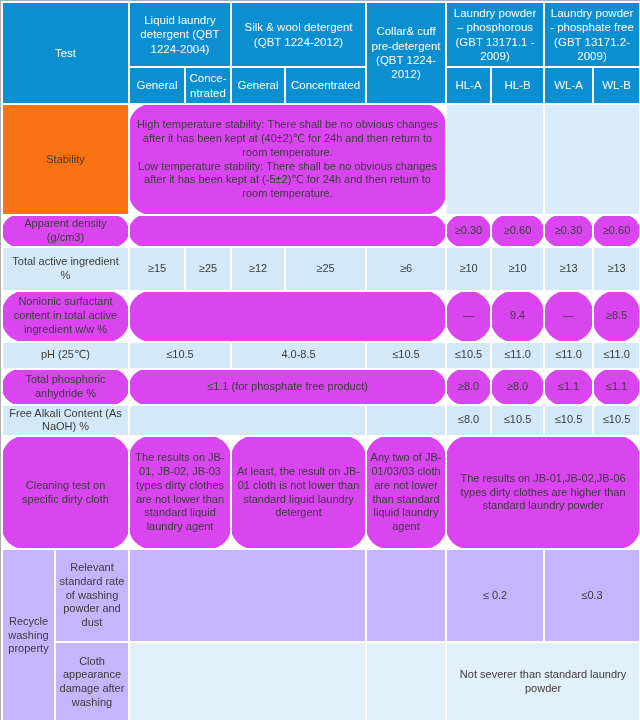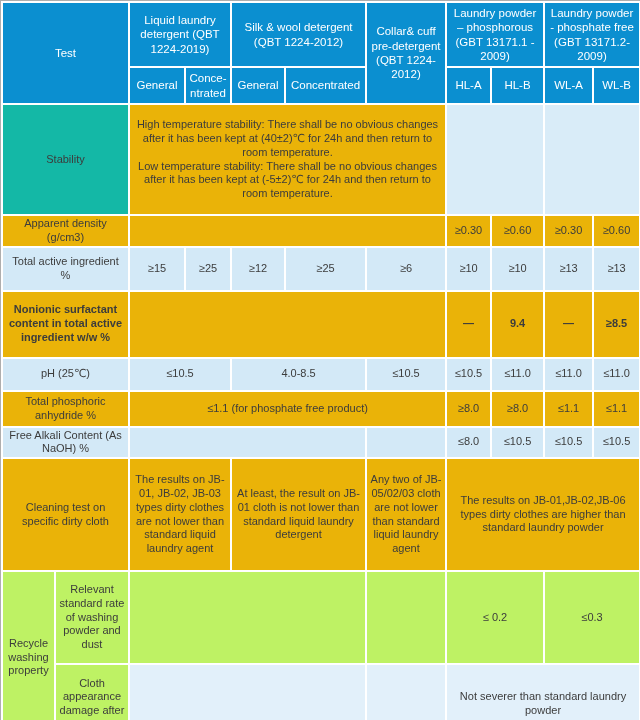--- a/index.html
+++ b/index.html
@@ -32,34 +32,34 @@
     overflow: hidden;
   }
   
   table.spec thead td {
     background: #0b8fd0;
     color: #ffffff;
     font-size: 11.5px;
   }
   
   td.bgA { background: #d3e9f7; }   
-  td.bgB { background: #eab308; }   
-  td.bgC { background: #14b8a6; }   
+  td.bgB { background: #d946ef; border-radius: 22px; }   
+  td.bgC { background: #f97316; }   
   td.bgD { background: #d9ecf8; }   
-  td.bgE { background: #bef264; }   
+  td.bgE { background: #c4b5fd; }   
   td.bgF { background: #e2f0fa; }   
   .val { font-size: 12px; margin-top: 31px; }
   .stab p { margin: 0; }
   tr.h1 { height: 65px; }
   tr.h2 { height: 37px; }
   tr.r-stability { height: 111px; }
   tr.r-density { height: 28px; }
   tr.r-active { height: 44px; }
-  tr.r-nonionic { height: 67px; font-weight: bold; }
-  tr.r-ph { height: 33px; border-radius: 13px; }
+  tr.r-nonionic { height: 51px; }
+  tr.r-ph { height: 27px; border-radius: 13px; }
   tr.r-phos { height: 36px; }
   tr.r-alkali { height: 24px; }
   tr.r-cleaning { height: 113px; }
   tr.r-recycle1 { height: 93px; }
   tr.r-recycle2 { height: 80px; }
 </style>
 </head>
 <body>
 
 <div class="page">
@@ -74,21 +74,21 @@
       <col style="width:80px">
       <col style="width:45px">
         <col style="width:53px">
       <col style="width:49px">
         <col style="width:47px">
     </colgroup>
 
     <thead>
       <tr class="h1">
         <td colspan="2" rowspan="2">Test</td>
-        <td colspan="2">Liquid laundry detergent (QBT 1224-2019)</td>
+        <td colspan="2">Liquid laundry detergent (QBT 1224-2004)</td>
         <td colspan="2">Silk &amp; wool detergent (QBT 1224-2012)</td>
         <td rowspan="2">Collar&amp; cuff pre-detergent (QBT 1224-2012)</td>
         <td colspan="2">Laundry powder – phosphorous (GBT 13171.1 - 2009)</td>
         <td colspan="2">Laundry powder - phosphate free (GBT 13171.2- 2009)</td>
       </tr>
       <tr class="h2">
         <td>General</td>
         <td>Conce-ntrated</td>
         <td>General</td>
         <td>Concentrated</td>
@@ -169,21 +169,21 @@
         <td class="bgA val">≤8.0</td>
         <td class="bgA val">≤10.5</td>
         <td class="bgA val">≤10.5</td>
         <td class="bgA val">≤10.5</td>
       </tr>
 
       <tr class="r-cleaning">
         <td colspan="2" class="bgB">Cleaning test on specific dirty cloth</td>
         <td colspan="2" class="bgB">The results on JB-01, JB-02, JB-03 types dirty clothes are not lower than standard liquid laundry agent</td>
         <td colspan="2" class="bgB">At least, the result on JB-01 cloth is not lower than standard liquid laundry detergent</td>
-        <td class="bgB">Any two of JB-05/02/03 cloth are not lower than standard liquid laundry agent</td>
+        <td class="bgB">Any two of JB-01/03/03 cloth are not lower than standard liquid laundry agent</td>
         <td colspan="4" class="bgB">The results on JB-01,JB-02,JB-06 types dirty clothes are higher than standard laundry powder</td>
       </tr>
 
       <tr class="r-recycle1">
         <td rowspan="2" class="bgE">Recycle washing property</td>
         <td class="bgE">Relevant standard rate of washing powder and dust</td>
         <td colspan="4" class="bgE"></td>
         <td class="bgE"></td>
         <td colspan="2" class="bgE val">≤ 0.2</td>
         <td colspan="2" class="bgE val">≤0.3</td>

